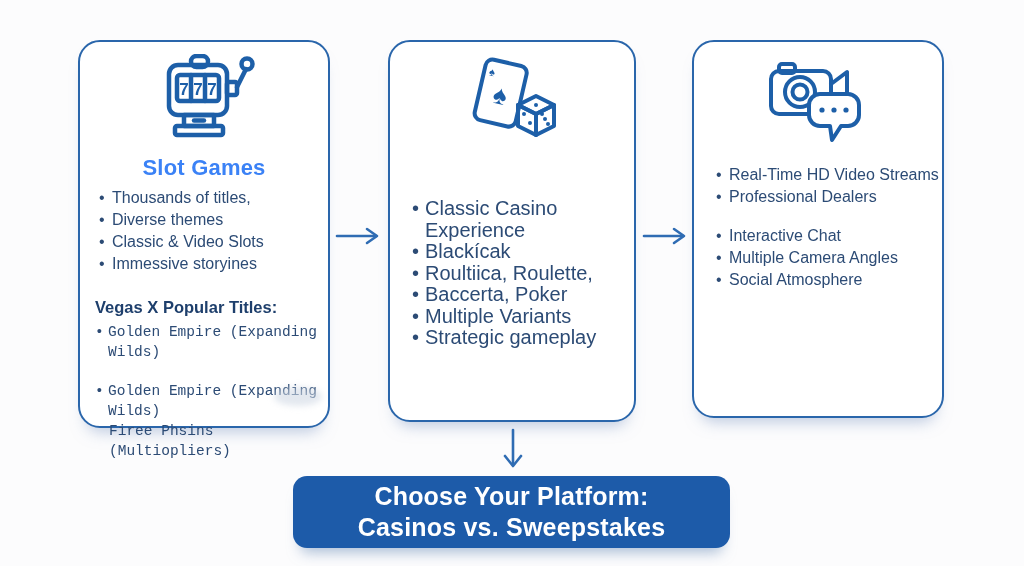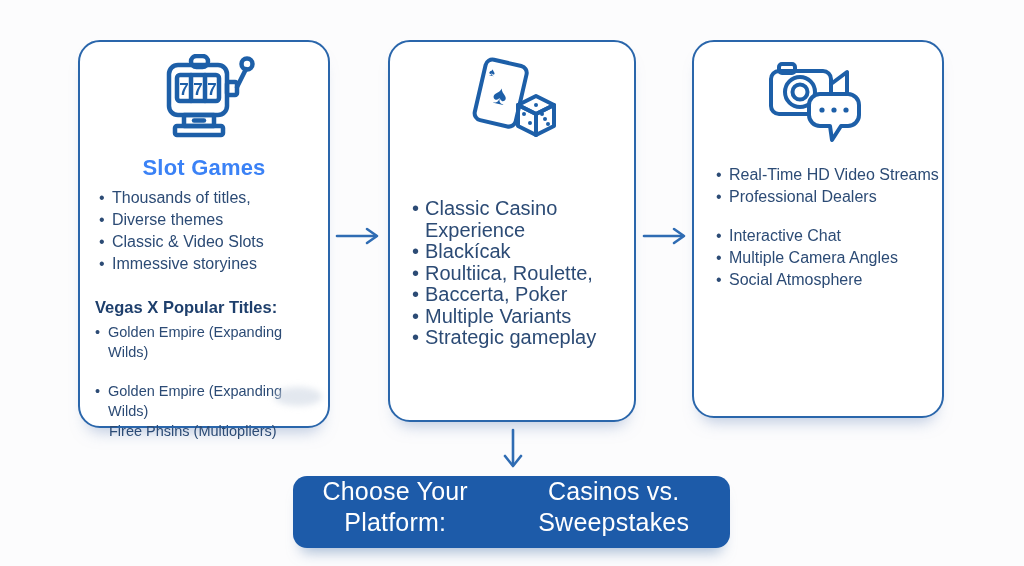--- a/index.html
+++ b/index.html
@@ -21,32 +21,32 @@
   .icon-wrap{display:flex;justify-content:center;align-items:flex-start;margin-top:12px;height:94px;}
   .card h2{
     text-align:center;margin:6px 8px 6px;color:#3b82f6;
     font-size:22px;line-height:27px;font-weight:bold;letter-spacing:.2px;
   }
   ul.bullets{list-style:none;margin:0;padding:0;color:#2c4b75;}
   ul.bullets li{position:relative;padding-left:13px;}
   ul.bullets li::before{content:"\2022";position:absolute;left:0;top:0;}
   .card1 ul.main{padding-left:19px;padding-right:6px;font-size:16px;line-height:22px;margin-top:2px;}
   .card1 h3{margin:23px 6px 5px 15px;font-size:16.5px;color:#1e3f6c;font-weight:bold;}
-  .card1 ul.sub{padding-left:15px;padding-right:2px;font-size:14.5px;line-height:20px;}
+  .card1 ul.sub{padding-left:15px;padding-right:2px;font-size:14.5px;line-height:20px;font-family:Liberation Mono, monospace;}
   .card1 ul.sub li.gap{margin-top:19px;}
   .card1 ul.sub .cont{display:block;margin-left:1px;}
   .card2 ul.main{padding-left:22px;padding-right:4px;font-size:20px;line-height:21.5px;margin-top:50px;}
   .card3 ul.g1{padding-left:22px;padding-right:2px;font-size:16px;line-height:22px;margin-top:16px;}
   .card3 ul.g2{padding-left:22px;padding-right:2px;font-size:16px;line-height:22px;margin-top:17px;}
   .arrow{position:absolute;}
   .banner{
     position:absolute;left:293px;top:476px;width:437px;height:72px;
     background:#1d5ba9;border-radius:14px;
-    display:flex;flex-direction:row;justify-content:center;text-align:center;
-    color:#ffffff;font-weight:normal;font-size:25px;line-height:31px;letter-spacing:.2px;
+    display:flex;flex-direction:column;justify-content:center;text-align:center;
+    color:#ffffff;font-weight:bold;font-size:25px;line-height:31px;letter-spacing:.2px;
     box-shadow:0 12px 14px -8px rgba(120,150,190,.65);
   }
   .watermark{
     position:absolute;left:274px;top:387px;width:48px;height:19px;
     border-radius:50%;background:rgba(208,216,229,.6);filter:blur(3px);
   }
   svg text{font-family:"Liberation Sans", sans-serif;}
 </style>
 </head>
 <body>

